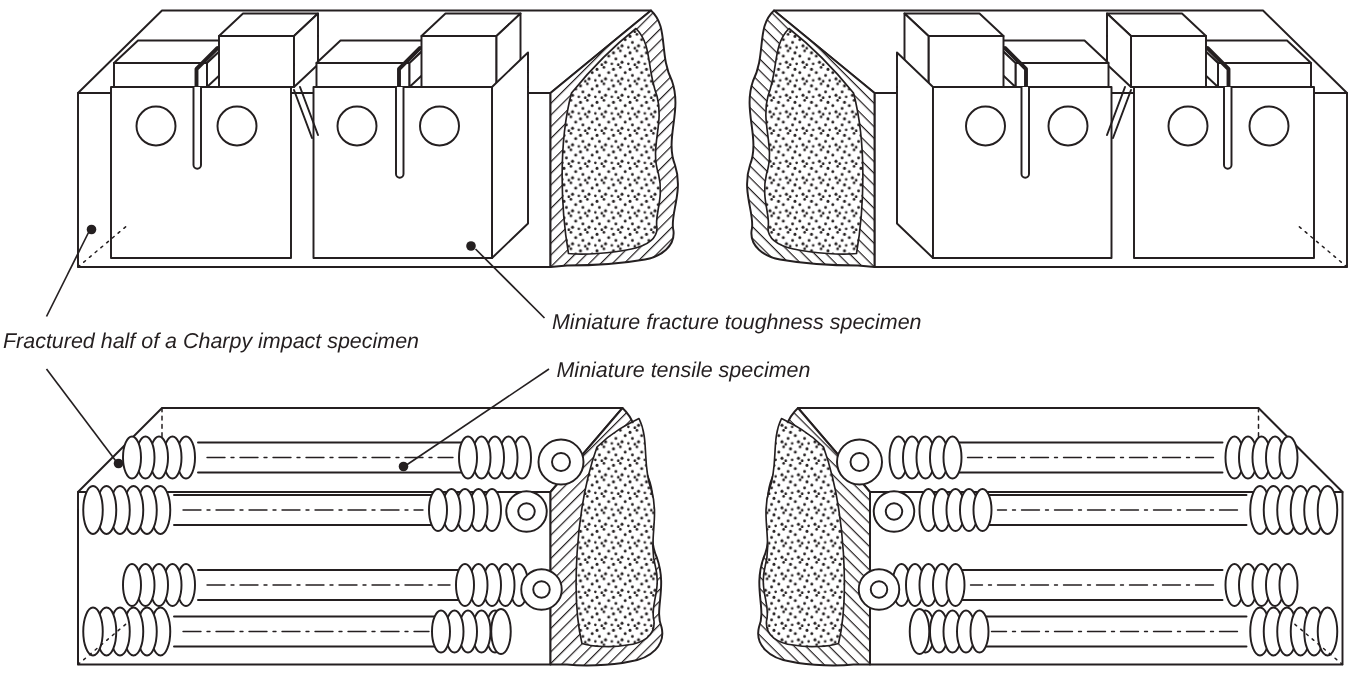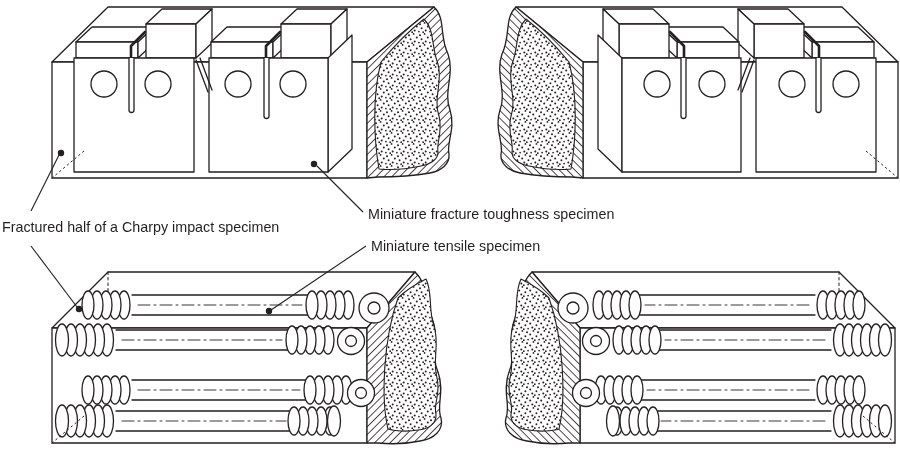--- a/index.html
+++ b/index.html
@@ -7,20 +7,21 @@
     padding: 0;
     background: #ffffff;
     font-family: "Liberation Sans", sans-serif;
   }
   .canvas {
     position: relative;
     width: 900px;
     height: 451px;
     background: #ffffff;
     overflow: hidden;
+    font-style: italic;
   }
   svg { display: block; }
   text.diagram-label {
     font-family: "Liberation Sans", sans-serif;
     font-size: 14.3px;
     fill: currentColor;
     stroke: none;
   }
 </style>
 </head>

